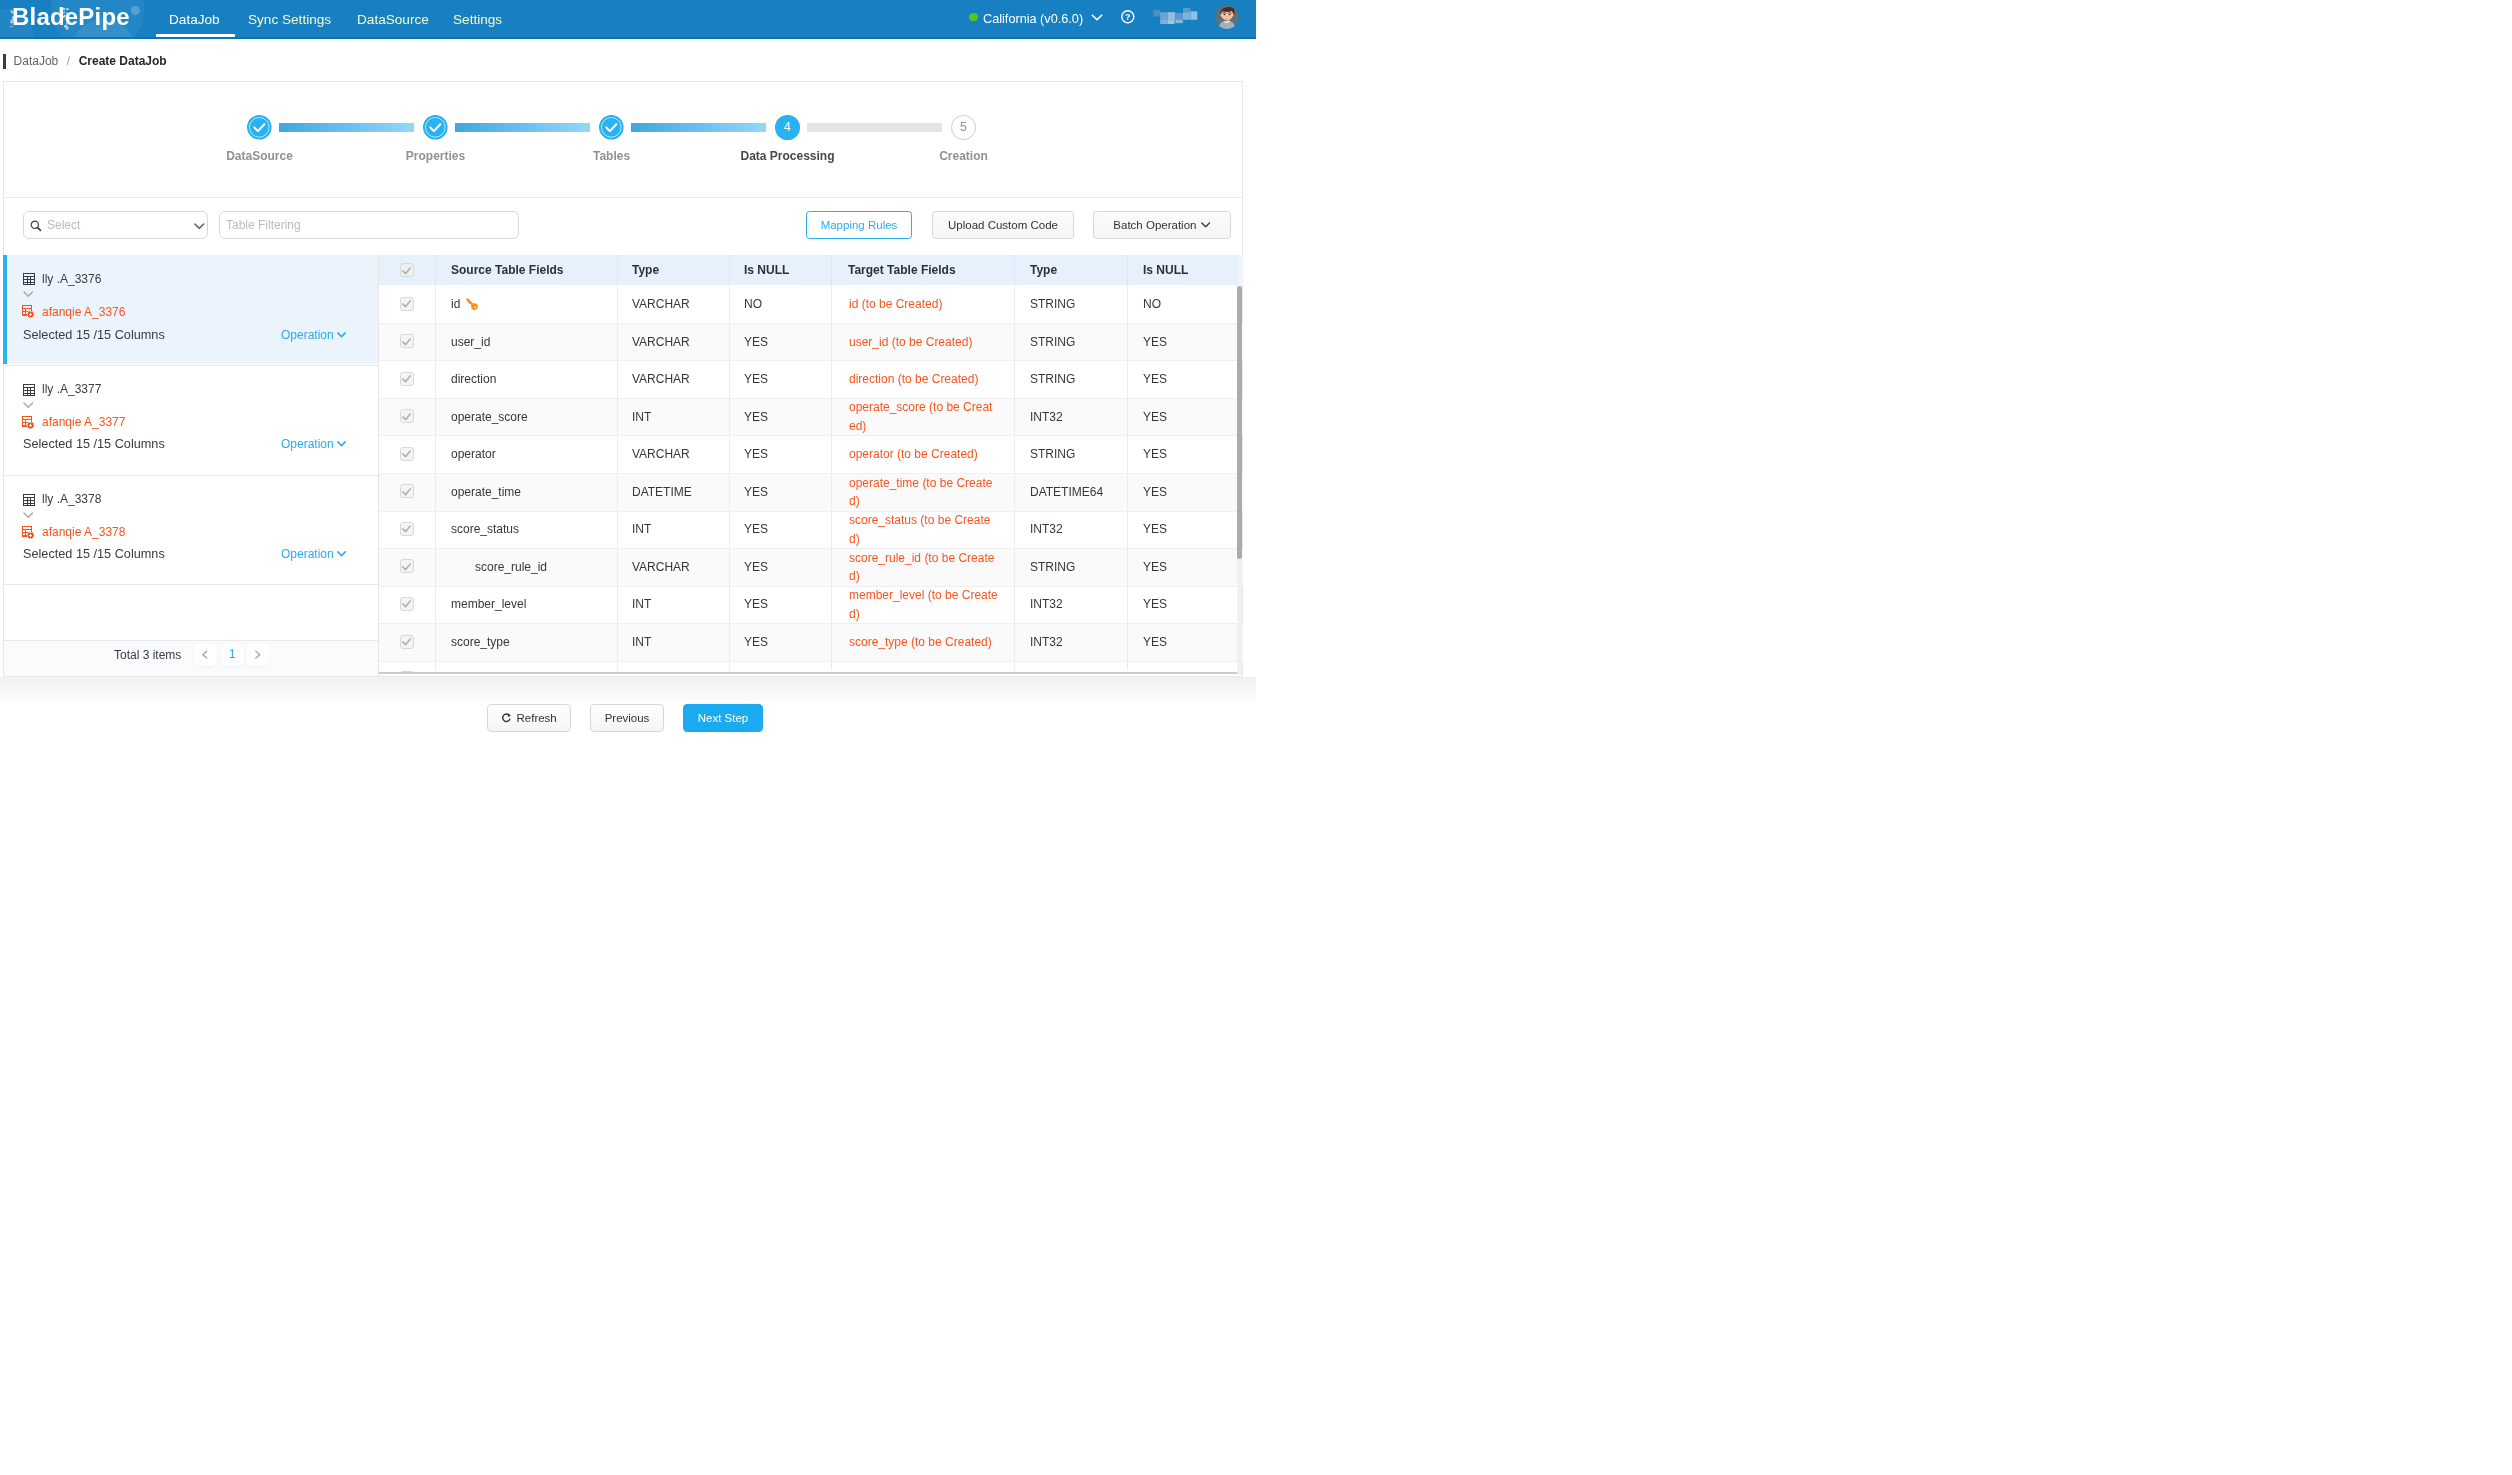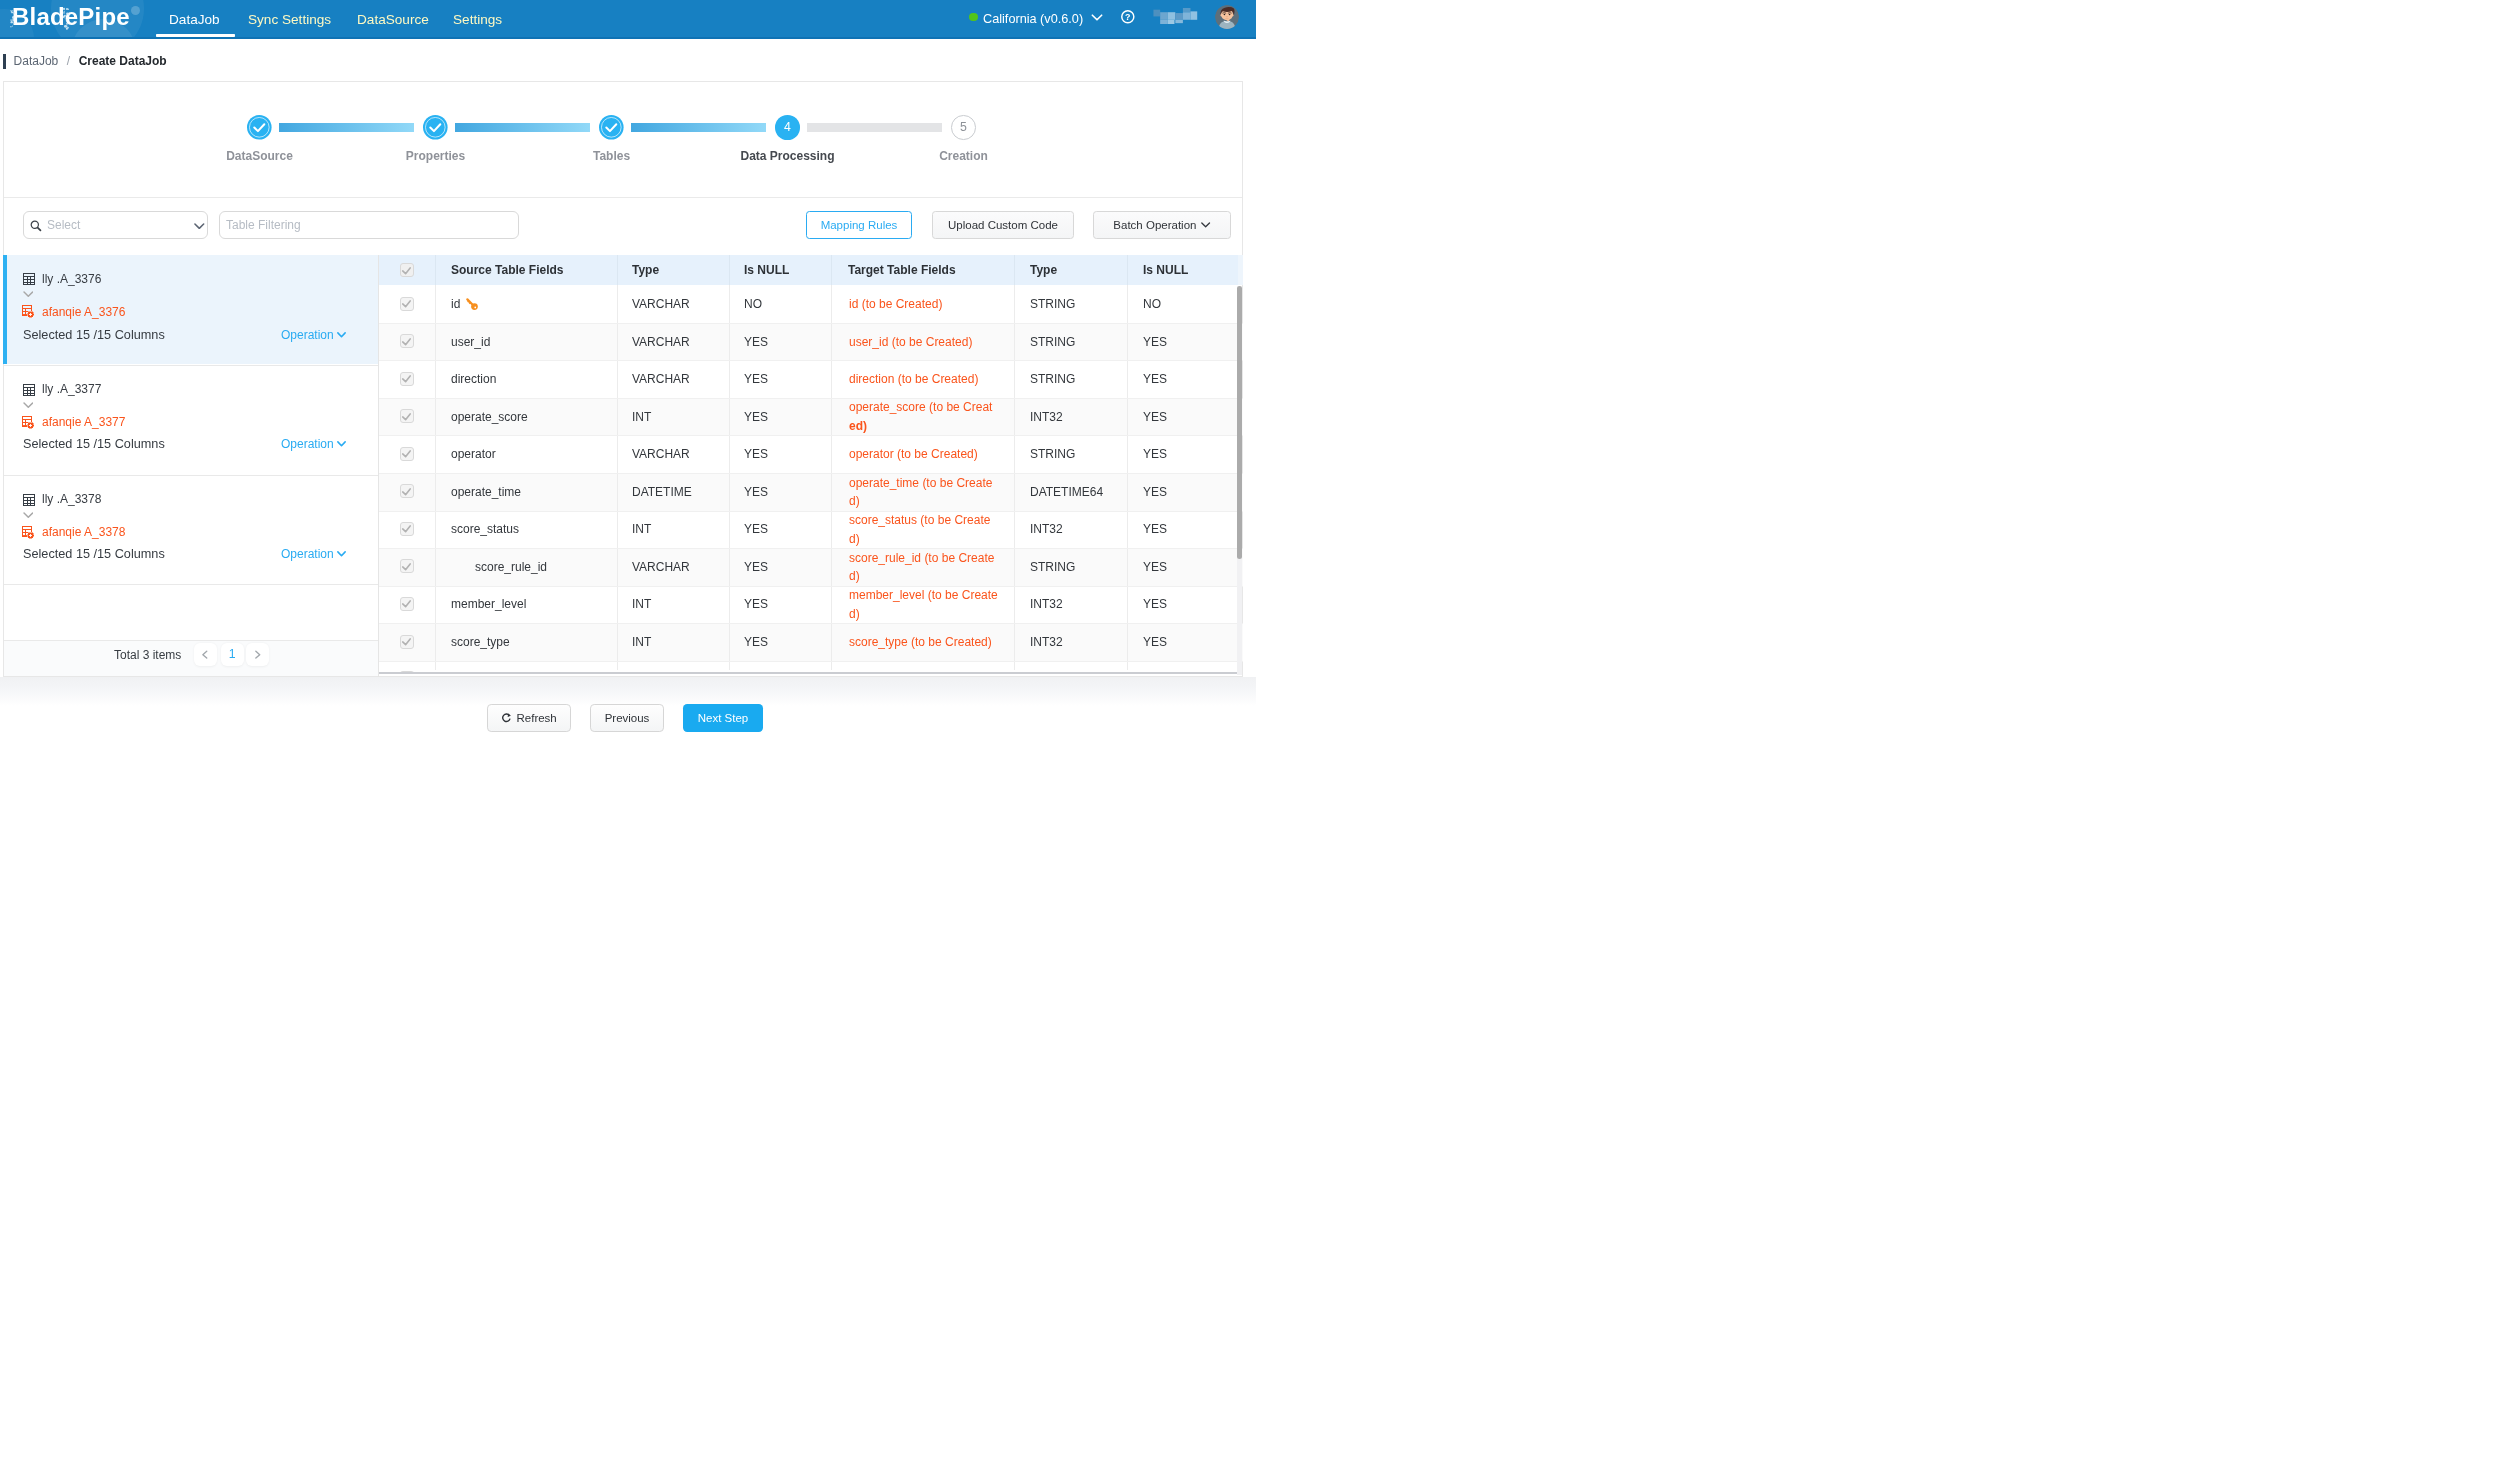--- a/index.html
+++ b/index.html
@@ -381,21 +381,21 @@
 <div class="td" style="left:1143px;top:371px;">YES</div>
 <div class="rline" style="top:435px;"></div>
 <div class="cb" style="top:409px;"></div>
     <svg class="abs" style="left:400px;top:410px;" width="12.7" height="12.7" viewBox="0 0 15 15">
       <use href="#cksym"></use>
     </svg>
 <div class="td" style="left:451px;top:409px;">operate_score</div>
 <div class="td" style="left:632px;top:409px;">INT</div>
 <div class="td" style="left:744px;top:409px;">YES</div>
 <div class="tdo" style="left:849px;top:399px;">operate_score (to be Creat</div>
-<div class="tdo" style="left:849px;top:418px;font-weight:bold;">ed)</div>
+<div class="tdo" style="left:849px;top:418px;">ed)</div>
 <div class="td" style="left:1030px;top:409px;">INT32</div>
 <div class="td" style="left:1143px;top:409px;">YES</div>
 <div class="rline" style="top:473px;"></div>
 <div class="cb" style="top:447px;"></div>
     <svg class="abs" style="left:400px;top:447px;" width="12.7" height="12.7" viewBox="0 0 15 15">
       <use href="#cksym"></use>
     </svg>
 <div class="td" style="left:451px;top:446px;">operator</div>
 <div class="td" style="left:632px;top:446px;">VARCHAR</div>
 <div class="td" style="left:744px;top:446px;">YES</div>

